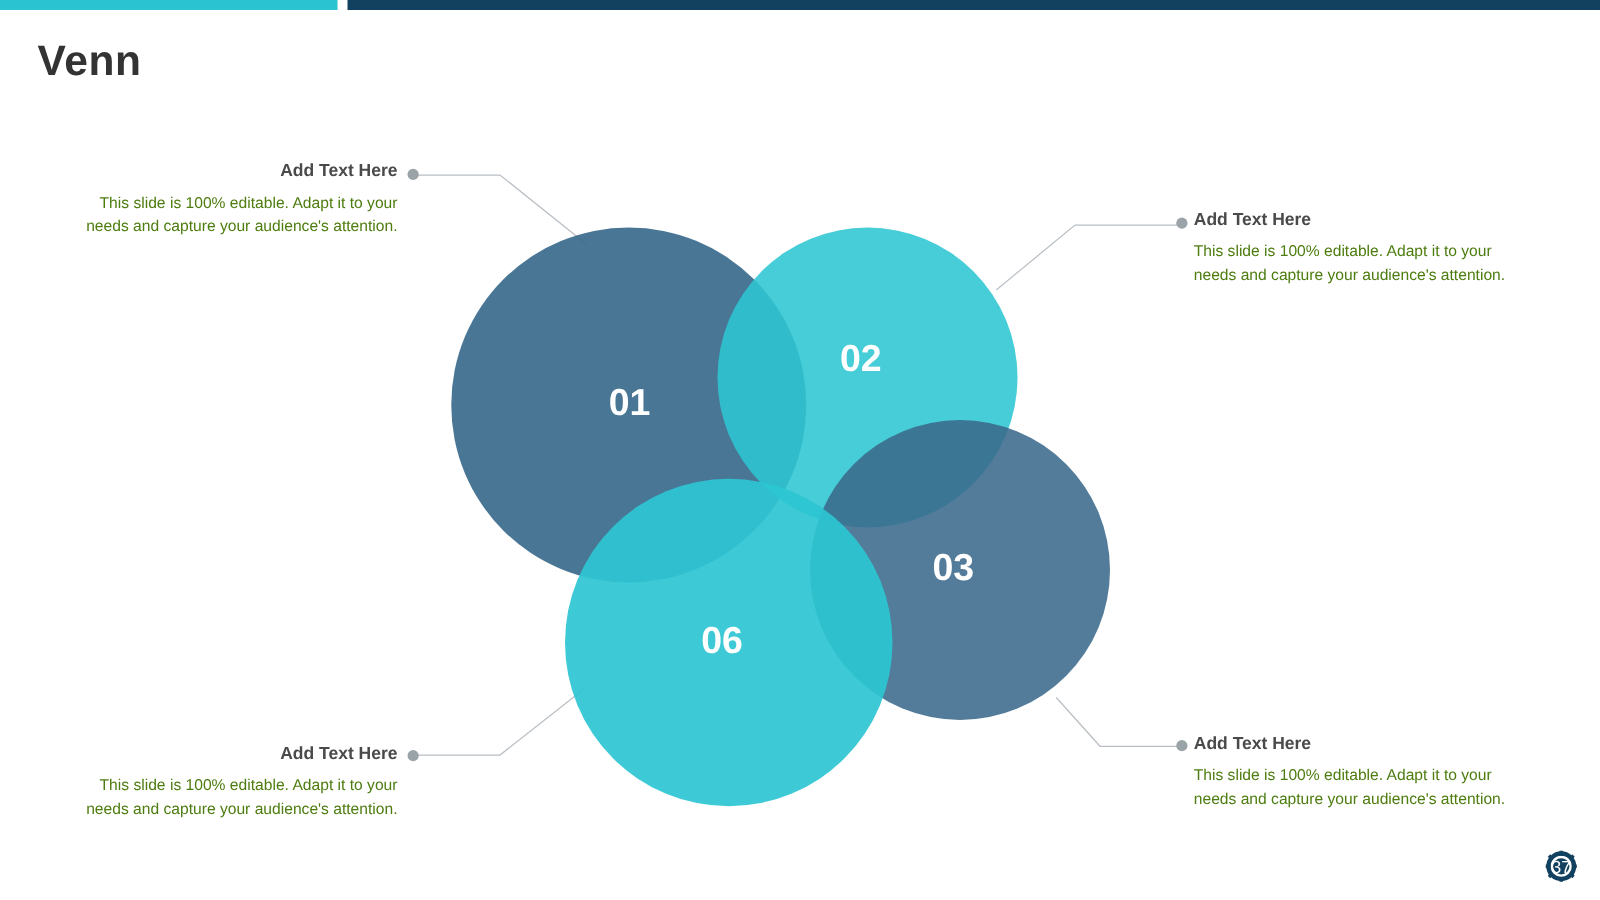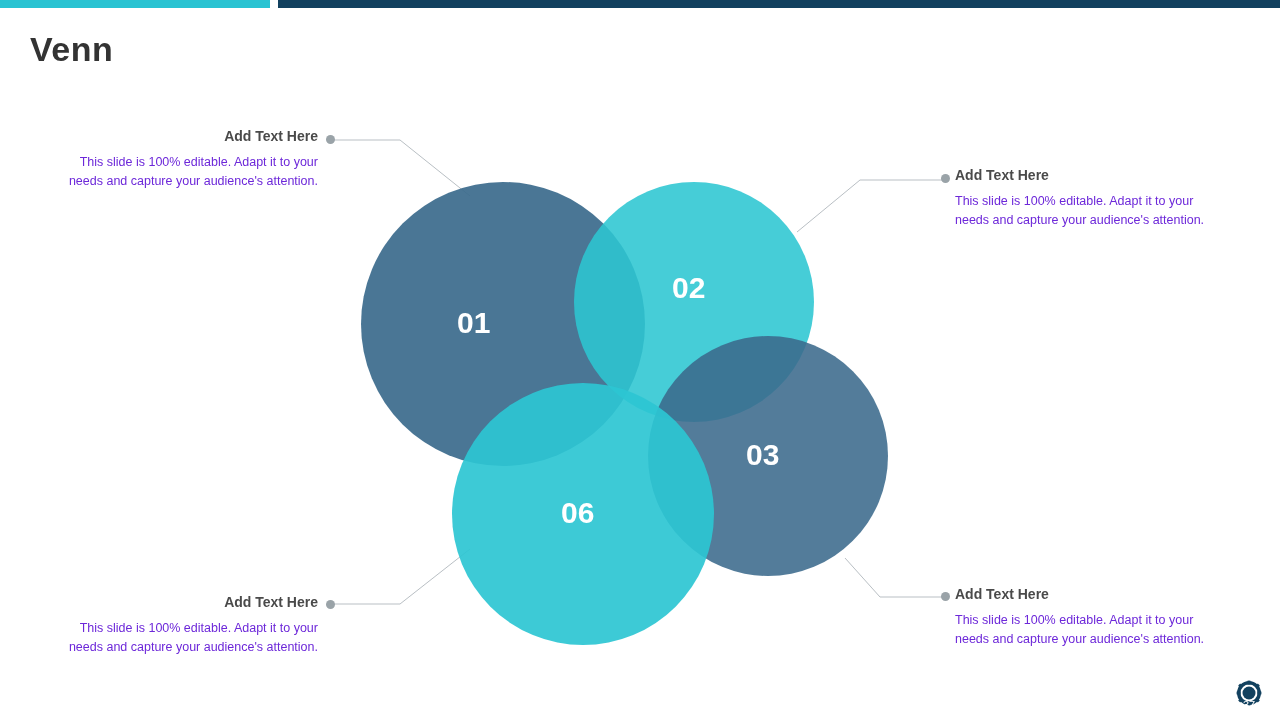--- a/index.html
+++ b/index.html
@@ -61,21 +61,21 @@
   }
   .callout .c-title {
     font-size: 14px;
     font-weight: bold;
     color: #4a4a4a;
     margin: 0 0 8px 0;
     line-height: 1.2;
   }
   .callout .c-body {
     font-size: 12.5px;
-    color: #6d28d9;
+    color: #4d7c0f;
     line-height: 1.55;
     margin: 0;
   }
   .callout.align-right { text-align: right; }
   .callout.align-left { text-align: left; }
 
   .dot {
     position: absolute;
     width: 9px;
     height: 9px;
@@ -86,27 +86,27 @@
   
   .page-badge {
     position: absolute;
     right: 18px;
     bottom: 14px;
     width: 26px;
     height: 26px;
   }
   .page-badge .num {
     position: absolute;
-    left: 0; top: 12px;
+    left: 0; top: 0;
     width: 26px;
     height: 26px;
     display: flex;
     align-items: center;
     justify-content: center;
-    font-size: 11px;
+    font-size: 14px;
     color: #12415f;
     font-family: Liberation Sans, sans-serif;
   }
   .circle-label {
     position: absolute;
     color: #ffffff;
     font-size: 30px;
     font-weight: bold;
     font-family: "Liberation Sans", sans-serif;
   }
@@ -131,21 +131,21 @@
   </g>
 
   <g>
     <circle cx="503" cy="324" r="142" fill="#3b6a8c" fill-opacity="0.92"></circle>
     <circle cx="694" cy="302" r="120" fill="#2cc6d2" fill-opacity="0.88"></circle>
     <circle cx="768" cy="456" r="120" fill="#3b6a8c" fill-opacity="0.88"></circle>
     <circle cx="583" cy="514" r="131" fill="#2cc6d2" fill-opacity="0.92"></circle>
   </g>
 </svg>
 
-<div class="circle-label" style="left:457px; top:306px;">01</div>
+<div class="circle-label" style="left:487px; top:306px;">01</div>
 <div class="circle-label" style="left:672px; top:271px;">02</div>
 <div class="circle-label" style="left:746px; top:438px;">03</div>
 <div class="circle-label" style="left:561px; top:496px;">06</div>
 
 <div class="dot" style="left:326px; top:135px;"></div>
 <div class="callout align-right" style="left:68px; top:128px; width:250px;">
   <p class="c-title">Add Text Here</p>
   <p class="c-body">This slide is 100% editable. Adapt it to your needs and capture your audience's attention.</p>
 </div>
 

